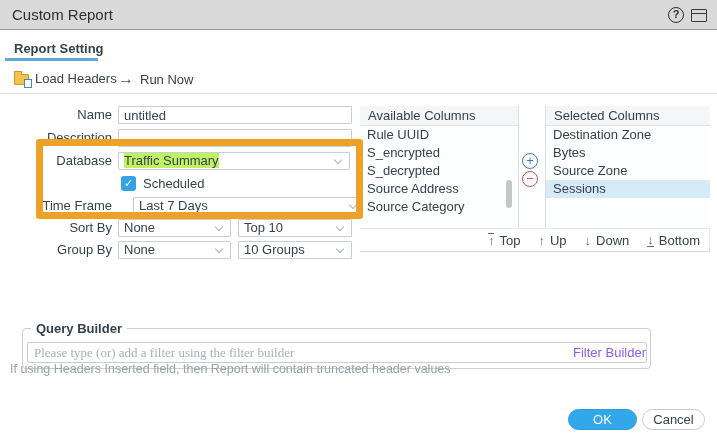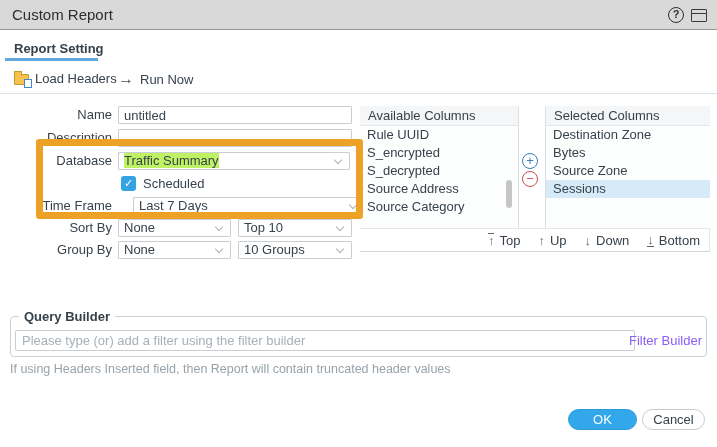--- a/index.html
+++ b/index.html
@@ -60,25 +60,25 @@
   .rembtn{top:65px;border:1.5px solid #C75150;color:#C75150}
   .colfoot{position:absolute;left:0;top:122px;width:350px;height:24px;border-top:1px solid #E4E7E9;
            border-bottom:1px solid #D5D8DA;display:flex;justify-content:flex-end;align-items:center;
            padding-right:10px;gap:18px}
   .mvbtn{display:inline-flex;align-items:center;gap:5px;color:#38424B;cursor:pointer}
   .mvic{font-size:13px;color:#5A646C;line-height:13px;display:inline-block}
   .mvic.bart{border-top:1.6px solid #5A646C}
   .mvic.barb{border-bottom:1.6px solid #5A646C}
 
   
-  fieldset.qb{position:absolute;left:10px;top:309px;width:697px;height:48px;margin:0;padding:0;
+  fieldset.qb{position:absolute;left:10px;top:309px;width:629px;height:48px;margin:12px;padding:0;
               border:1px solid #CBD0D4;border-radius:4px}
   fieldset.qb legend{margin-left:8px;padding:0 5px;font-weight:700;font-size:13px;color:#36424B}
   .qbinput{position:absolute;left:4px;top:6px;width:620px;height:21px;border:1px solid #C9CED3;border-radius:2px;
-           padding:0 6px;font-family:Liberation Sans, sans-serif;font-size:13px;color:#4c1d95;outline:none}
+           padding:0 6px;font-family:Liberation Serif, serif;font-size:13px;color:#4c1d95;outline:none}
   .qbinput::placeholder{color:#A7B0B7;opacity:1}
   .fblink{position:absolute;right:4px;top:9px;color:#8b5cf6;cursor:pointer}
   .note{position:absolute;left:10px;top:362px;color:#98A2A9;font-size:12.5px}
 
   
   .btn{position:absolute;top:409px;height:21px;border-radius:11px;text-align:center;line-height:20px;cursor:pointer}
   .okbtn{left:568px;width:69px;background:#32A7E9;color:#fff;border:1px solid #2B9BDC}
   .cancelbtn{left:642px;width:63px;background:#fff;color:#38424B;border:1px solid #C6CBD0}
 </style>
 </head>

